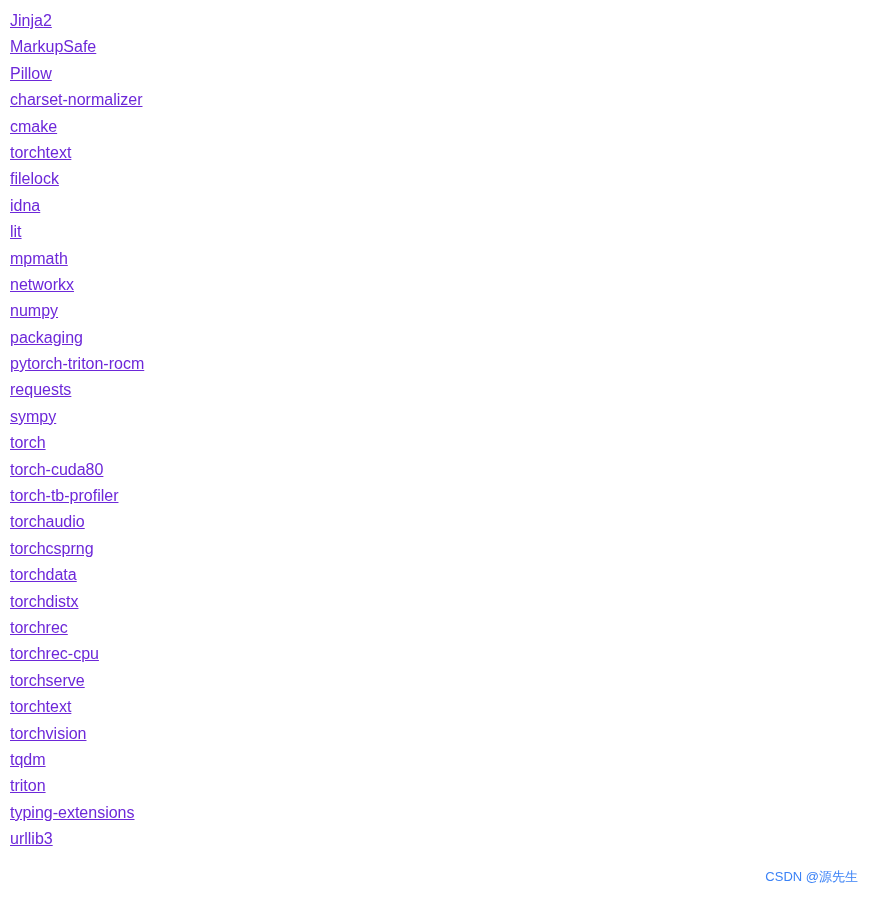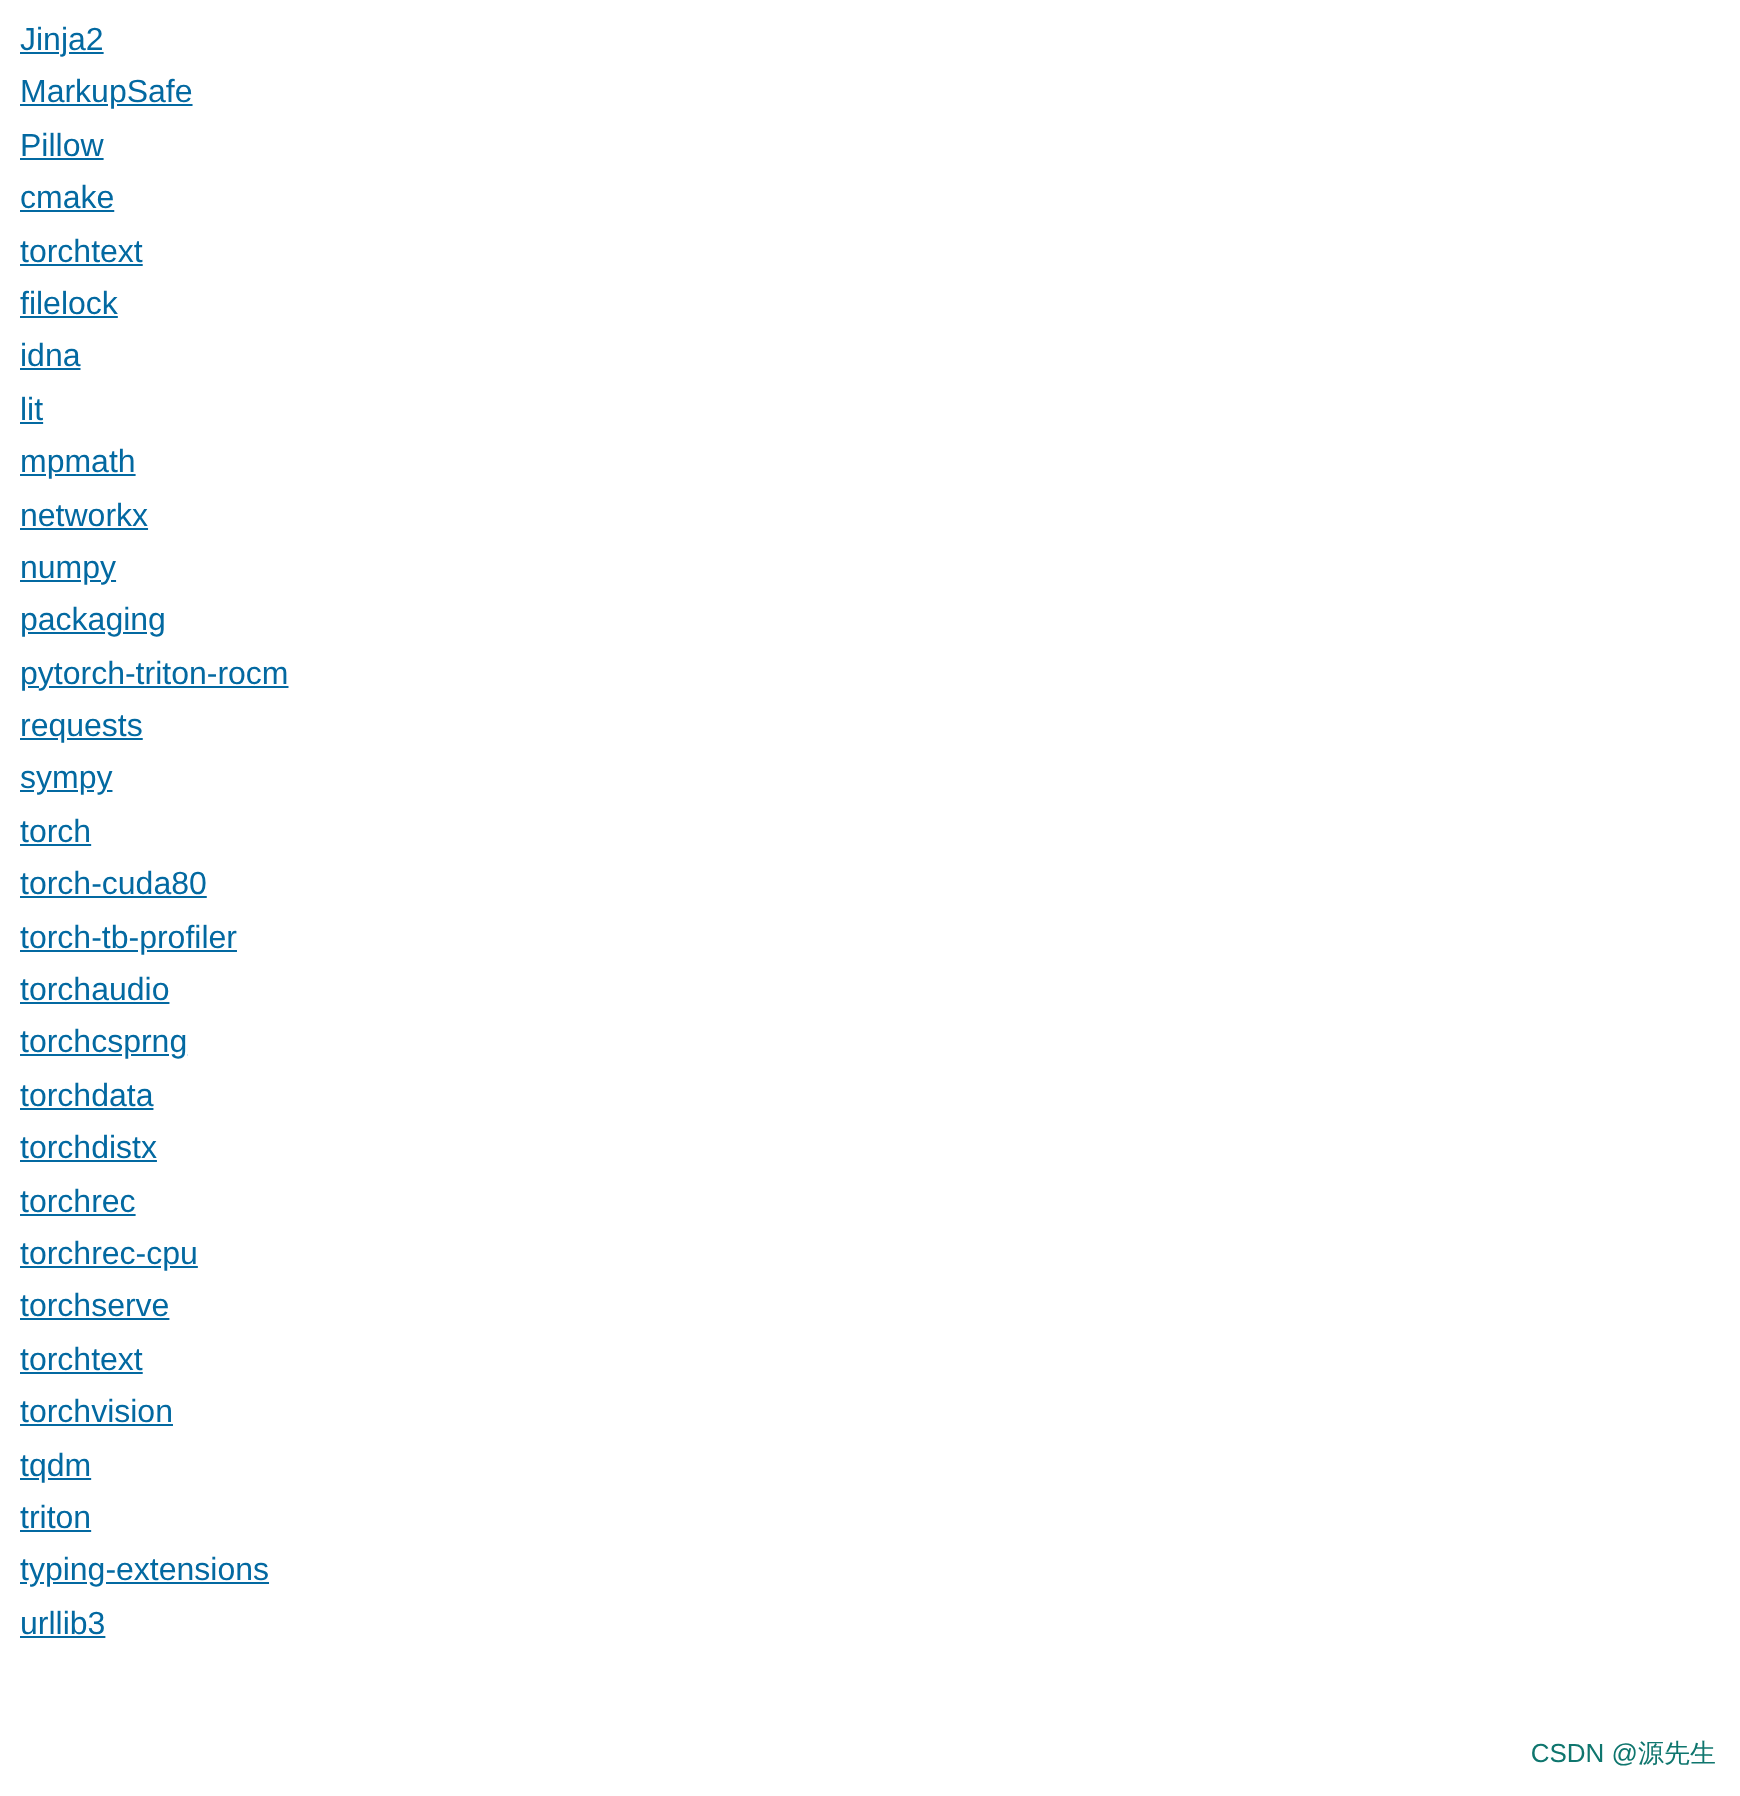--- a/index.html
+++ b/index.html
@@ -16,42 +16,43 @@
       min-height: 898px;
       position: relative;
     }
     .link-list {
       display: flex;
       flex-direction: column;
       gap: 0px;
     }
     .link-item {
       display: block;
-      color: #0369a1;
+      color: #6d28d9;
       text-decoration: underline;
       font-size: 16px;
       line-height: 1.65;
       cursor: pointer;
     }
     .watermark {
       position: fixed;
       bottom: 12px;
       right: 12px;
-      color: #0f766e;
+      color: #3b82f6;
       font-size: 13px;
       font-family: Arial, sans-serif;
     }
   </style>
 </head>
 <body>
 
 <div class="link-list">
     <a class="link-item" href="#">Jinja2</a>
     <a class="link-item" href="#">MarkupSafe</a>
     <a class="link-item" href="#">Pillow</a>
+    <a class="link-item" href="#">charset-normalizer</a>
     <a class="link-item" href="#">cmake</a>
     <a class="link-item" href="#">torchtext</a>
     <a class="link-item" href="#">filelock</a>
     <a class="link-item" href="#">idna</a>
     <a class="link-item" href="#">lit</a>
     <a class="link-item" href="#">mpmath</a>
     <a class="link-item" href="#">networkx</a>
     <a class="link-item" href="#">numpy</a>
     <a class="link-item" href="#">packaging</a>
     <a class="link-item" href="#">pytorch-triton-rocm</a>

